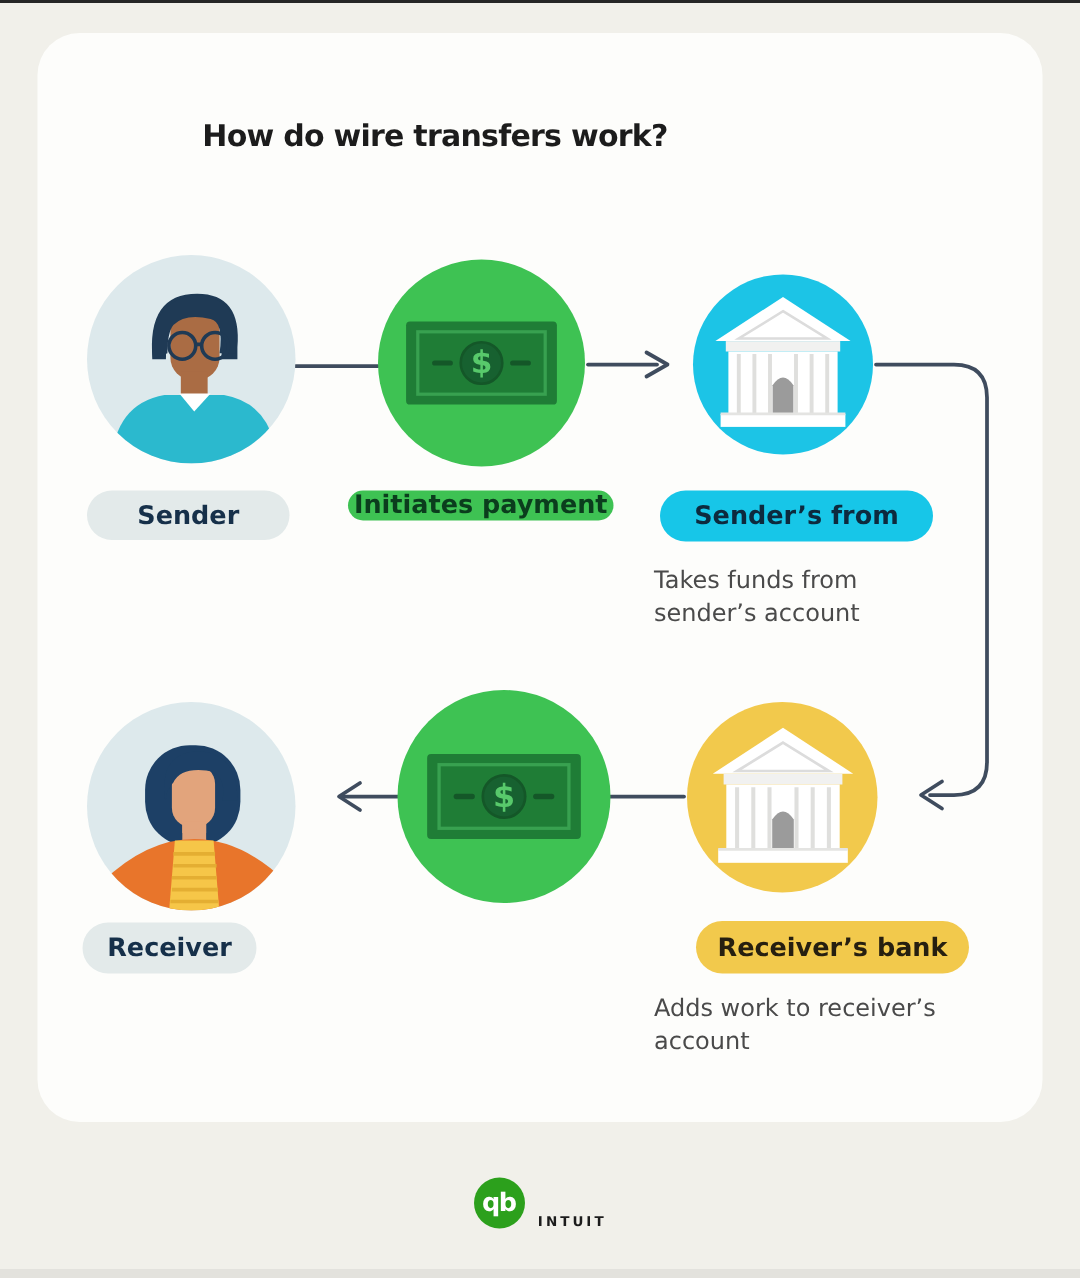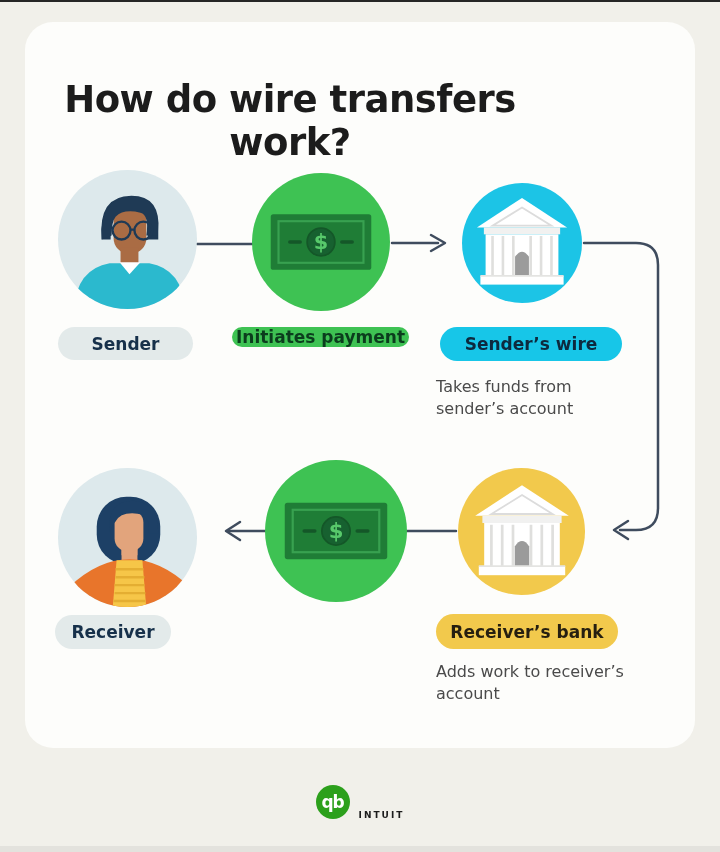--- a/index.html
+++ b/index.html
@@ -9,21 +9,21 @@
     font-family:"DejaVu Sans","Liberation Sans",sans-serif;
   }
   .top-edge{position:absolute;left:0;top:0;width:720px;height:2px;background:#262626;}
   .bottom-edge{position:absolute;left:0;bottom:0;width:720px;height:6px;background:#e3e2dd;}
   .card{
     position:absolute;left:25px;top:22px;width:670px;height:726px;
     background:#fdfdfb;border-radius:28px;
   }
   .title{
     position:absolute;left:25px;top:78px;width:530px;
-    text-align:center;font-size:37px;font-weight:800;color:#1c1c1c;
+    text-align:center;font-size:20px;font-weight:800;color:#1c1c1c;
     letter-spacing:-0.5px;
   }
   .circle{position:absolute;border-radius:50%;display:flex;align-items:center;justify-content:center;overflow:hidden;}
   .avatar{background:#dde9ec;}
   .money{background:#3ec253;}
   .bank-cyan{background:#1cc4e6;}
   .bank-yellow{background:#f2c94c;}
 
   .pill{
     position:absolute;display:flex;align-items:center;justify-content:center;
@@ -126,21 +126,21 @@
   </svg>
 </div>
 
 <div class="pill pill-gray" style="left:58px;top:327px;width:135px;height:33px;">
   <span>Sender</span>
 </div>
 <div class="pill pill-green" style="left:232px;top:327px;width:177px;height:20px;">
   <span>Initiates payment</span>
 </div>
 <div class="pill pill-cyan" style="left:440px;top:327px;width:182px;height:34px;">
-  <span>Sender’s wire</span>
+  <span>Sender’s from</span>
 </div>
 <div class="desc" style="left:436px;top:376px;width:190px;">Takes funds from sender’s account</div>
 
 <div class="circle avatar" style="left:58px;top:468px;width:139px;height:139px;">
   <svg width="139" height="139" viewBox="0 0 140 140">
     <rect x="39" y="29" width="64" height="68" rx="30" fill="#1d4066"></rect>
     <rect x="57" y="42" width="29" height="42" rx="13" fill="#e2a47c"></rect>
     <path d="M52,64 Q49,33 76,33 Q101,35 101,66 L91,66 Q94,48 80,46 Q63,44 58,54 Q53,59 53,66 Z" fill="#1d4066"></path>
     <rect x="64" y="80" width="16" height="16" fill="#e2a47c"></rect>
     <path d="M10,121 Q40,92 72,92 Q104,92 134,121 Q104,148 72,148 Q40,148 10,121 Z" fill="#e8752b"></path>
@@ -183,21 +183,21 @@
     </g>
     <path d="M52,98 V76 Q60,64 68,76 V98 Z" fill="#9b9b9b"></path>
     <rect x="12" y="98" width="96" height="10" fill="#ffffff"></rect>
     <line x1="12" y1="98" x2="108" y2="98" stroke="#e4e4e2" stroke-width="2"></line>
   </svg>
 </div>
 
 <div class="pill pill-gray" style="left:55px;top:615px;width:116px;height:34px;">
   <span>Receiver</span>
 </div>
-<div class="pill pill-yellow" style="left:436px;top:614px;width:182px;height:35px;text-align:center;">
+<div class="pill pill-yellow" style="left:464px;top:614px;width:182px;height:35px;text-align:center;">
   <span>Receiver’s bank</span>
 </div>
 <div class="desc" style="left:436px;top:661px;width:190px;">Adds work to receiver’s account</div>
 
 <div class="footer">
   <div class="qb-circle">
     <span>qb</span>
   </div>
   <div class="brand-text">
     <span class="brand-small">intuit</span>

